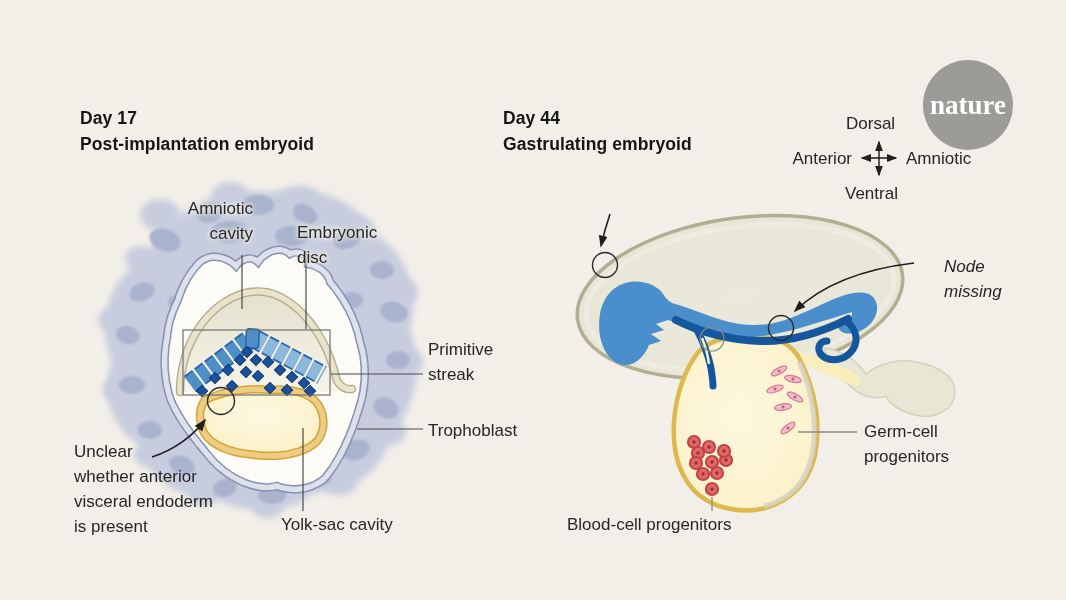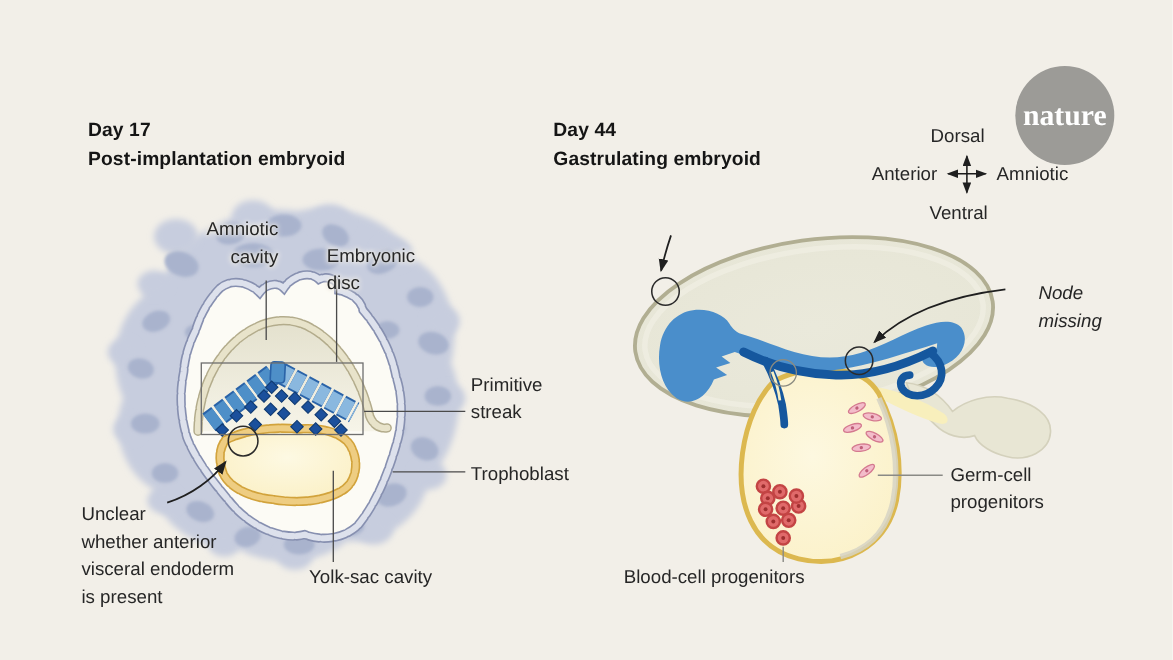--- a/index.html
+++ b/index.html
@@ -296,21 +296,21 @@
   <div class="title" style="left:503px;top:106px;">Day 44
 Gastrulating embryoid</div>
 
   <div class="lbl halo right-al" style="left:150px;top:197px;width:103px;">Amniotic
 cavity</div>
   <div class="lbl halo" style="left:297px;top:197px;margin-top:24px;">Embryonic
 disc</div>
   <div class="lbl" style="left:428px;top:338px;">Primitive
 streak</div>
   <div class="lbl" style="left:428px;top:419px;">Trophoblast</div>
-  <div class="lbl" style="left:74px;top:440px;margin-top:16px;">Unclear
+  <div class="lbl" style="left:74px;top:440px;">Unclear
 whether anterior
 visceral endoderm
 is present</div>
   <div class="lbl" style="left:281px;top:513px;">Yolk-sac cavity</div>
 
   <div class="lbl" style="left:944px;top:255px;font-style:italic;">Node
 missing</div>
   <div class="lbl" style="left:864px;top:420px;">Germ-cell
 progenitors</div>
   <div class="lbl" style="left:567px;top:513px;">Blood-cell progenitors</div>

